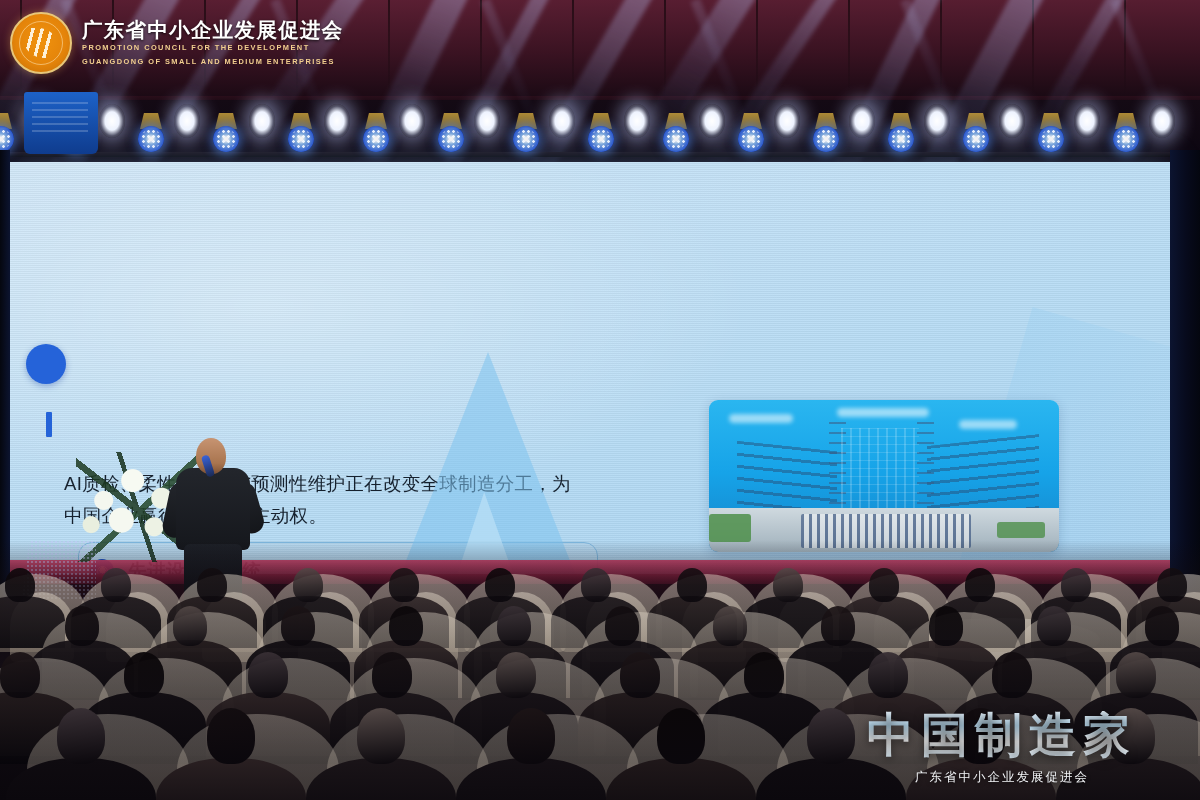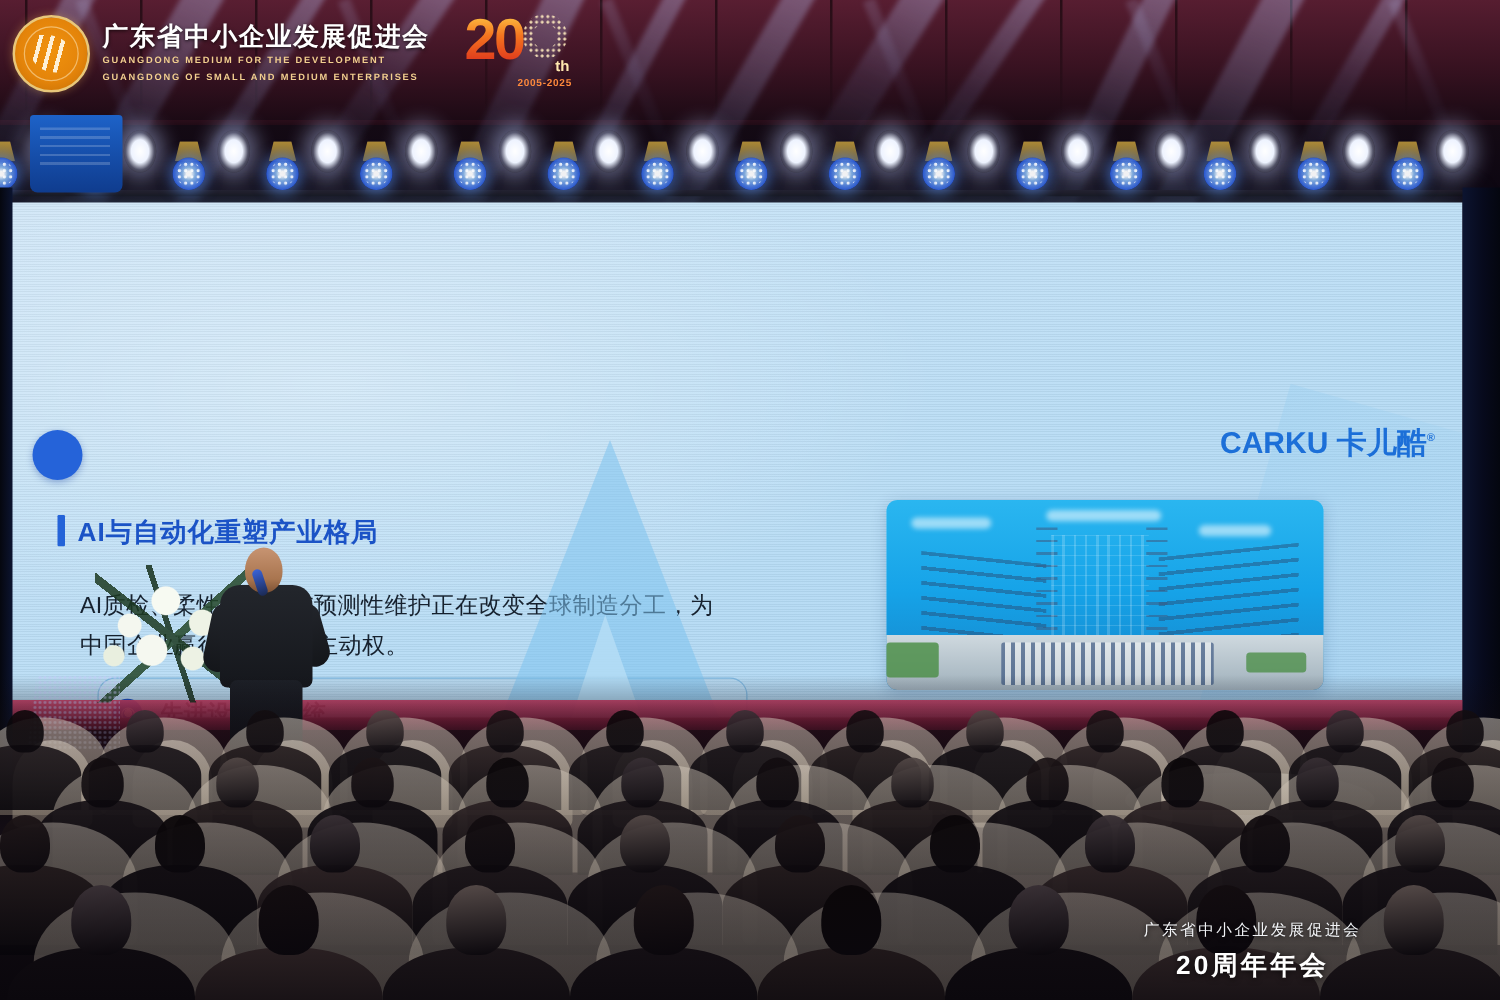--- a/index.html
+++ b/index.html
@@ -473,31 +473,29 @@
     <div class="screen-glow"></div>
     <div class="wm-band"></div>
 
     <div class="slide">
       <div class="wm-a"></div>
       <div class="wm-a2"></div>
 
       <div class="bullet-dot"></div>
 
       <div class="sub-bar"></div>
-      <div class="sub-title">AI与自动化重塑产业格局</div>
 
       <div class="body-text">AI质检、柔性自动化与预测性维护正在改变全球制造分工，为中国企业赢得再全球化主动权。</div>
 
       <div class="feature-box"></div>
       <div class="eye-icon">
           <span></span>
         </div>
       <div class="feat-h1">先进设备及系统</div>
 
-      <div class="carku"><span>CARKU 卡儿酷</span><sup>®</sup></div>
 
       <div class="photo ph1">
         <div class="sky"></div>
         <div class="cloud" style="left:20px;top:14px;width:64px;"></div>
         <div class="cloud" style="left:128px;top:8px;width:92px;"></div>
         <div class="cloud" style="left:250px;top:20px;width:58px;"></div>
         <div class="blockL"></div>
         <div class="blockR"></div>
         <div class="twr-side" style="left:120px;"></div>
         <div class="twr-side" style="left:208px;"></div>
@@ -678,30 +676,24 @@
         <div class="head" style="left: 1107px; top: 168px; width: 48px; height: 56px; background: linear-gradient(175deg, rgb(85, 74, 72) 0%, rgb(10, 7, 12) 100%); opacity: 1;"></div>
       </div>
   </div>
 
   <div class="banner">
     <div class="emblem">
         <div class="mark"></div>
       </div>
     <div>
       <div class="brand-cn">广东省中小企业发展促进会</div>
-      <div class="brand-en">GUANGDONG  MEDIUM  FOR  THE  DEVELOPMENT</div>
+      <div class="brand-en">PROMOTION  COUNCIL  FOR  THE  DEVELOPMENT</div>
       <div class="brand-en">GUANGDONG OF SMALL AND MEDIUM ENTERPRISES</div>
     </div>
     <div class="banner-divider"></div>
-    <div class="anniv">
-      <div class="num">20</div>
-      <div class="ring"></div>
-      <div class="th">th</div>
-      <div class="yr">2005-2025</div>
-    </div>
   </div>
 
   <div class="wm">
+    <div class="wm-title">中国制造家</div>
     <div class="wm-l1">广东省中小企业发展促进会</div>
-    <div class="wm-l2">20周年年会</div>
   </div>
 
 </div>
 
 </body></html>

